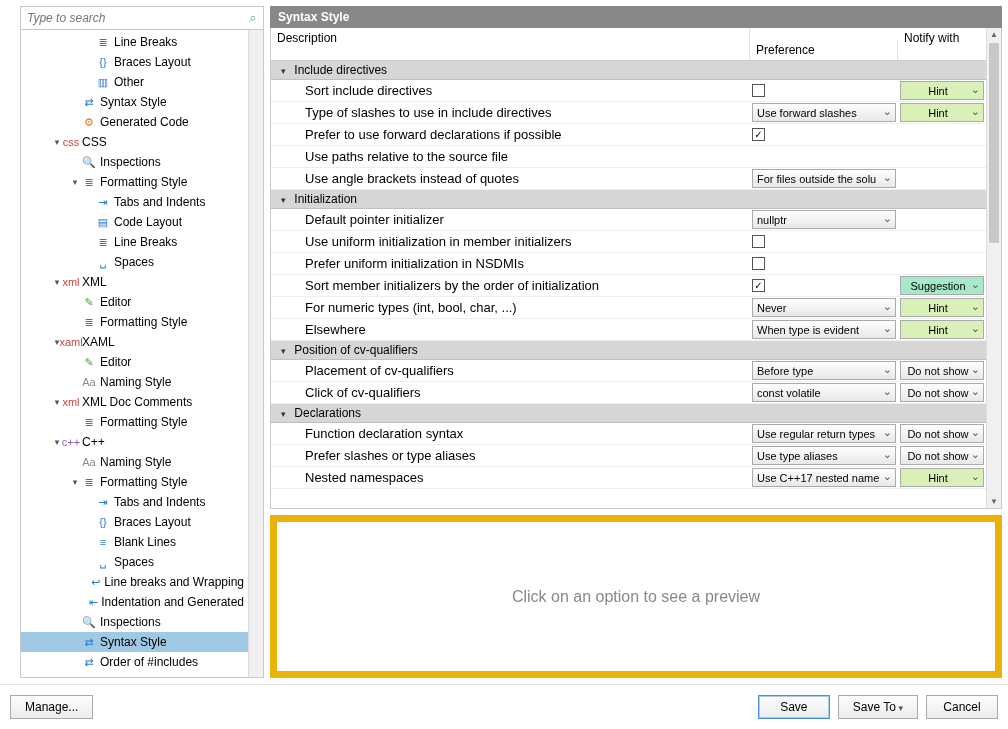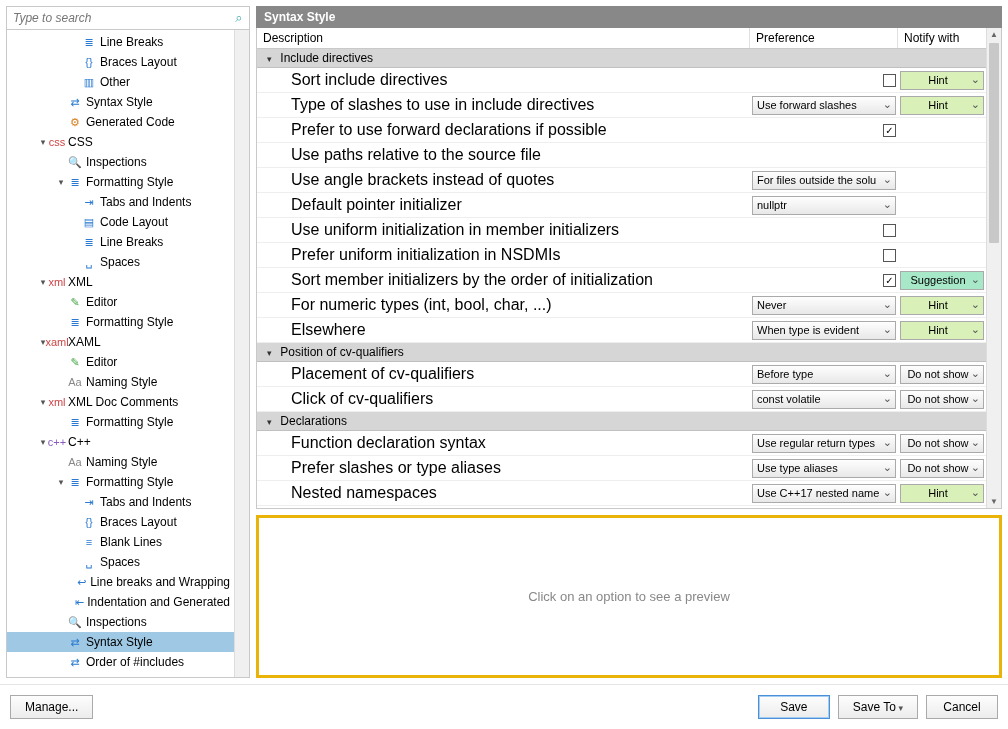--- a/index.html
+++ b/index.html
@@ -1,56 +1,56 @@
 <!DOCTYPE html>
 <html><head>
 <meta charset="utf-8">
 <style>
 * { box-sizing: border-box; margin: 0; padding: 0; }
 body { font-family: "Segoe UI", Tahoma, sans-serif; font-size: 12px; color: #000; background: #fff; width: 1008px; height: 729px; overflow: hidden; }
 .root { display: flex; flex-direction: column; height: 729px; }
-.main { display: flex; flex: 1; overflow: hidden; padding: 6px 6px 0 6px; gap: 6px; }
+.main { display: flex; flex: 1; overflow: hidden; padding: 6px 6px 0 20px; gap: 6px; }
 .sidebar { width: 244px; display: flex; flex-direction: column; border: 1px solid #c9c9c9; background: #fff; }
 .search-row { display: flex; align-items: center; border-bottom: 1px solid #c9c9c9; background: #fff; }
 .search-input { flex: 1; border: none; padding: 4px 6px; font-size: 12px; outline: none; color: #888; font-style: italic; }
 .search-icon { width: 20px; text-align: center; color: #4aa; font-size: 13px; }
 .tree { flex: 1; overflow-y: auto; padding: 2px 0; }
 .tree-item { display: flex; align-items: center; height: 20px; cursor: default; padding-right: 4px; white-space: nowrap; }
 .tree-item.selected { background: #9EC8E3; }
 .tree-arrow { width: 12px; text-align: center; font-size: 9px; color: #555; display: inline-block; }
 .tree-arrow.empty { visibility: hidden; }
 .tree-icon { width: 16px; height: 16px; display: inline-flex; align-items: center; justify-content: center; margin-right: 3px; font-size: 11px; }
 .tree-label { font-size: 12px; }
 .vscroll { width: 15px; background: #f0f0f0; border-left: 1px solid #ddd; }
 .tree-wrap { display: flex; flex: 1; overflow: hidden; }
 
 .content { flex: 1; display: flex; flex-direction: column; overflow: hidden; }
 .content-title { background: #888; color: #fff; font-weight: bold; padding: 4px 8px; font-size: 12px; }
 .grid-wrap { display: flex; flex: 1; border: 1px solid #c9c9c9; border-top: none; overflow: hidden; }
 .grid { flex: 1; overflow-y: auto; }
 .grid-header { display: flex; background: #fff; border-bottom: 1px solid #c9c9c9; font-size: 12px; }
 .col-desc { flex: 1; padding: 3px 6px; border-right: 1px solid #e0e0e0; }
-.col-pref { width: 148px; padding: 3px 6px; border-right: 1px solid #e0e0e0; }
+.col-pref { width: 148px; padding: 3px 6px; border-right: 1px solid #e0e0e0; margin-top: 12px; }
 .col-notify { width: 88px; padding: 3px 6px; }
 .group-row { display: flex; background: #D6D6D6; border-bottom: 1px solid #c0c0c0; }
 .group-cell { flex: 1; padding: 2px 6px 2px 10px; font-size: 12px; }
 .group-arrow { display: inline-block; width: 10px; font-size: 9px; color: #333; }
 .data-row { display: flex; border-bottom: 1px solid #eee; align-items: stretch; min-height: 21px; }
-.cell-desc { flex: 1; padding: 3px 6px 3px 34px; font-size: 16px; display: flex; align-items: center; }
-.cell-pref { width: 148px; padding: 1px 2px; display: flex; align-items: center; justify-content: flex-end; }
+.cell-desc { flex: 1; padding: 3px 6px 3px 34px; font-size: 13px; display: flex; align-items: center; }
+.cell-pref { width: 148px; padding: 1px 2px; display: flex; align-items: center; justify-content: flex-start; }
 .cell-notify { width: 88px; padding: 1px 2px; display: flex; align-items: center; }
 .pref-select { width: 100%; height: 19px; border: 1px solid #aaa; background: linear-gradient(#fefefe,#e8e8e8); font-size: 11px; padding: 0 14px 0 4px; position: relative; display: flex; align-items: center; overflow: hidden; white-space: nowrap; text-overflow: ellipsis; }
 .pref-select::after { content: "⌄"; position: absolute; right: 3px; top: 1px; font-size: 11px; color: #555; }
 .notify-select { width: 100%; height: 19px; border: 1px solid #aaa; font-size: 11px; padding: 0 12px 0 4px; position: relative; display: flex; align-items: center; justify-content: center; overflow: hidden; white-space: nowrap; }
 .notify-select::after { content: "⌄"; position: absolute; right: 3px; top: 1px; font-size: 11px; color: #555; }
 .notify-hint { background: #D9F0B8; }
 .notify-sugg { background: #A6E8C8; }
 .notify-dns { background: linear-gradient(#fefefe,#e8e8e8); }
 .checkbox { width: 13px; height: 13px; border: 1px solid #555; background: #fff; display: inline-flex; align-items: center; justify-content: center; font-size: 10px; }
-.preview { height: 163px; border: 3px solid #eab308; margin-top: 6px; display: flex; align-items: center; justify-content: center; color: #888; font-size: 13px; }
+.preview { height: 163px; border: 7px solid #eab308; margin-top: 6px; display: flex; align-items: center; justify-content: center; color: #888; font-size: 16px; }
 .right-scroll { width: 15px; background: #f0f0f0; border-left: 1px solid #ddd; position: relative; }
 .right-scroll .thumb { position: absolute; left: 2px; right: 2px; top: 15px; height: 200px; background: #c8c8c8; border-radius: 1px; }
 .right-scroll .arrow { position: absolute; left: 0; right: 0; text-align: center; font-size: 8px; color: #666; }
 .right-scroll .up { top: 2px; }
 .right-scroll .down { bottom: 2px; }
 
 .footer { display: flex; align-items: center; padding: 10px; gap: 8px; border-top: 1px solid #e5e5e5; margin-top: 6px; background: #fff; }
 .btn { border: 1px solid #aaa; background: linear-gradient(#fdfdfd,#ececec); padding: 4px 14px; font-size: 12px; cursor: default; min-width: 72px; text-align: center; }
 .btn.primary { border: 1px solid #4a90d9; box-shadow: 0 0 0 1px #a5cdf2 inset; }
 .spacer { flex: 1; }
@@ -283,20 +283,23 @@
                 <div class="cell-desc">Use paths relative to the source file</div>
                 <div class="cell-notify"></div>
               </div>
               <div class="data-row">
                 <div class="cell-desc">Use angle brackets instead of quotes</div>
                 <div class="cell-pref">
                   <div class="pref-select">For files outside the solu</div>
                 </div>
                 <div class="cell-notify"></div>
               </div>
+              <div class="group-row">
+                <div class="group-cell"><span class="group-arrow">▾</span> <span>Initialization</span></div>
+              </div>
               <div class="data-row">
                 <div class="cell-desc">Default pointer initializer</div>
                 <div class="cell-pref">
                   <div class="pref-select">nullptr</div>
                 </div>
                 <div class="cell-notify"></div>
               </div>
               <div class="data-row">
                 <div class="cell-desc">Use uniform initialization in member initializers</div>
                 <div class="cell-pref">

